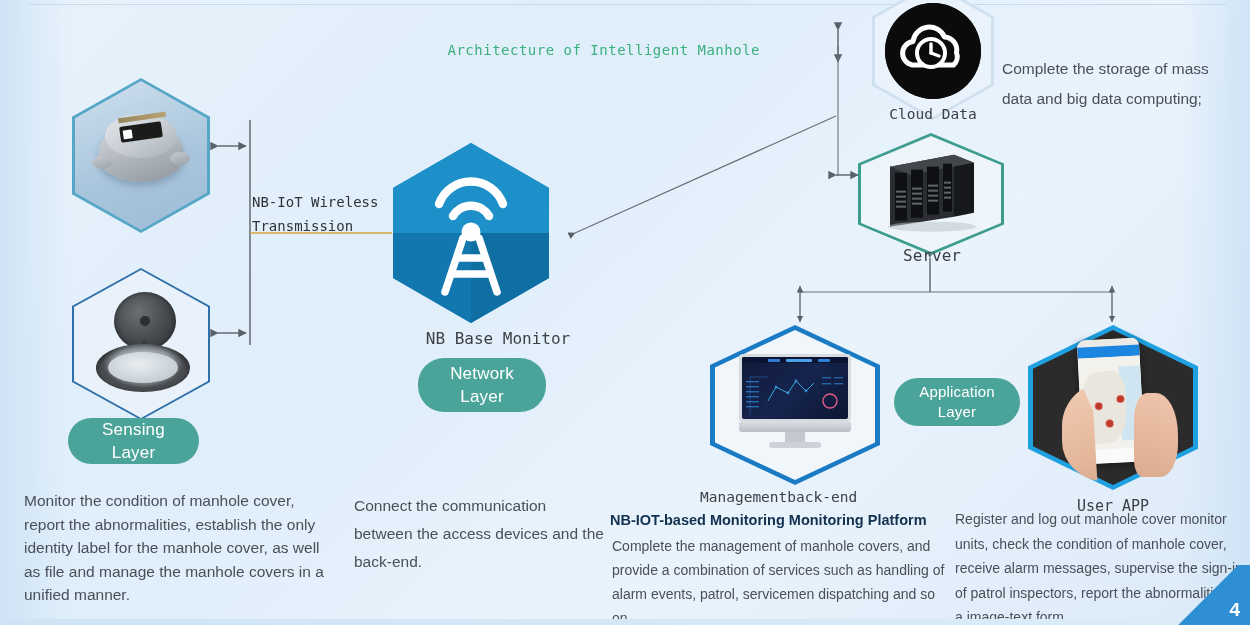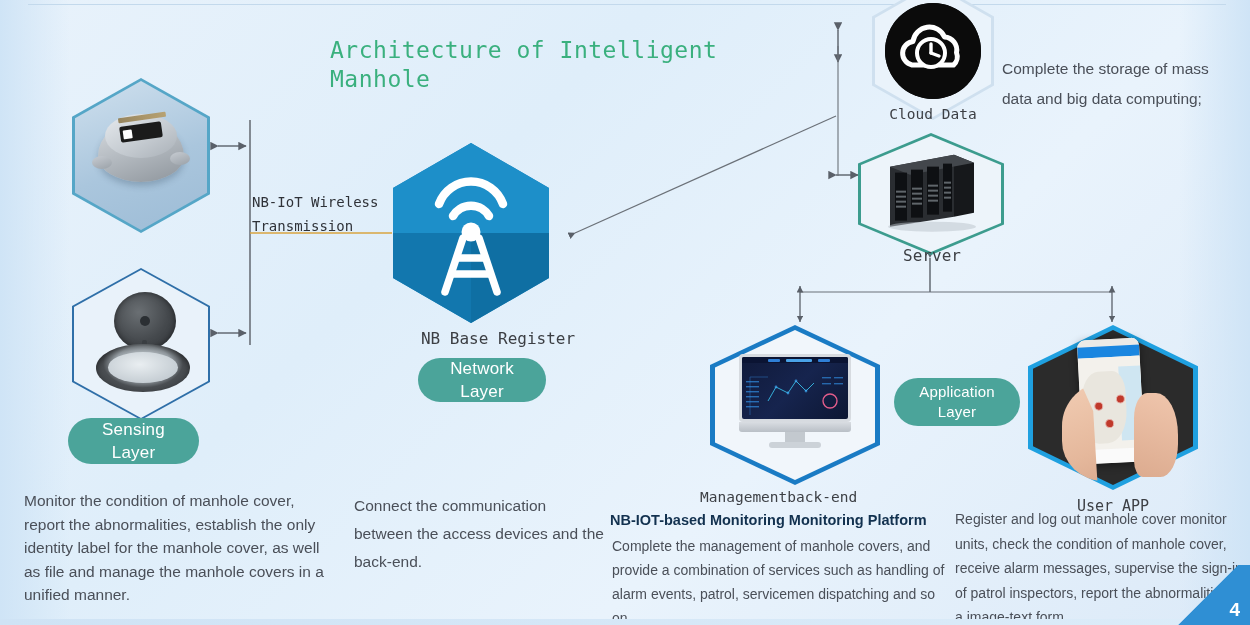--- a/index.html
+++ b/index.html
@@ -22,23 +22,23 @@
   .edge-r { right: 0; background: linear-gradient(270deg, #cfe4f6 0%, rgba(207,228,246,0) 100%); }
   .top-rule {
     position: absolute; top: 4px; left: 28px; right: 24px; height: 1px;
     background: #c3d9ec;
   }
 
   
   .title {
     position: absolute; left: 330px; top: 36px; width: 430px;
     font-family: "DejaVu Sans Mono", monospace;
-    font-size: 23px; line-height: 29px;
+    font-size: 14px; line-height: 29px;
     color: #3ab07e; letter-spacing: .5px;
-    text-align: left;
+    text-align: right;
   }
   .title .l2 { display: block; }
 
   
   .hex {
     position: absolute;
     -webkit-clip-path: polygon(50% 0%, 100% 25%, 100% 75%, 50% 100%, 0% 75%, 0% 25%);
     clip-path: polygon(50% 0%, 100% 25%, 100% 75%, 50% 100%, 0% 75%, 0% 25%);
   }
   .hex-outline {
@@ -212,21 +212,21 @@
     position:absolute;
     background:#4ba49a;
     border-radius:26px;
     color:#fff; text-align:center;
     font-size:17px; line-height:23px;
     display:flex; align-items:center; justify-content:center;
     flex-direction:column;
     letter-spacing:.2px;
   }
   #pill-sensing { left:68px; top:418px; width:131px; height:46px; }
-  #pill-network { left:418px; top:358px; width:128px; height:44px; }
+  #pill-network { left:418px; top:358px; width:128px; height:54px; }
   #pill-application { left:894px; top:378px; width:126px; height:48px; font-size:15px; line-height:20px; }
 
   
   .cap {
     position:absolute;
     font-family:"DejaVu Sans Mono", monospace;
     font-size:14.5px; line-height:22px; color:#3c3f44;
     letter-spacing:0px;
   }
   #cap-alarm { left:88px; top:216px; width:160px; }
@@ -364,21 +364,21 @@
       <path d="M28 44 A21 21 0 0 1 64 44"></path>
     </g>
     <circle cx="46" cy="60" r="9.5" fill="#ffffff"></circle>
     <g stroke="#ffffff" stroke-width="7.5" stroke-linecap="round">
       <line x1="38" y1="66" x2="20" y2="120"></line>
       <line x1="54" y1="66" x2="72" y2="120"></line>
       <line x1="32" y1="86" x2="60" y2="86"></line>
       <line x1="27" y1="102" x2="65" y2="102"></line>
     </g>
   </svg>
-  <div class="cap" id="cap-base">NB Base Register</div>
+  <div class="cap" id="cap-base">NB Base Monitor</div>
 
   <div class="pill" id="pill-network">
     <span>Network</span>
     <span>Layer</span>
   </div>
 
   <div class="para" id="para-network">Connect the communication between the access devices and the back-end.</div>
 
   <div class="hex-outline" id="hex-cloud">
     <div class="hex-inner"></div>

